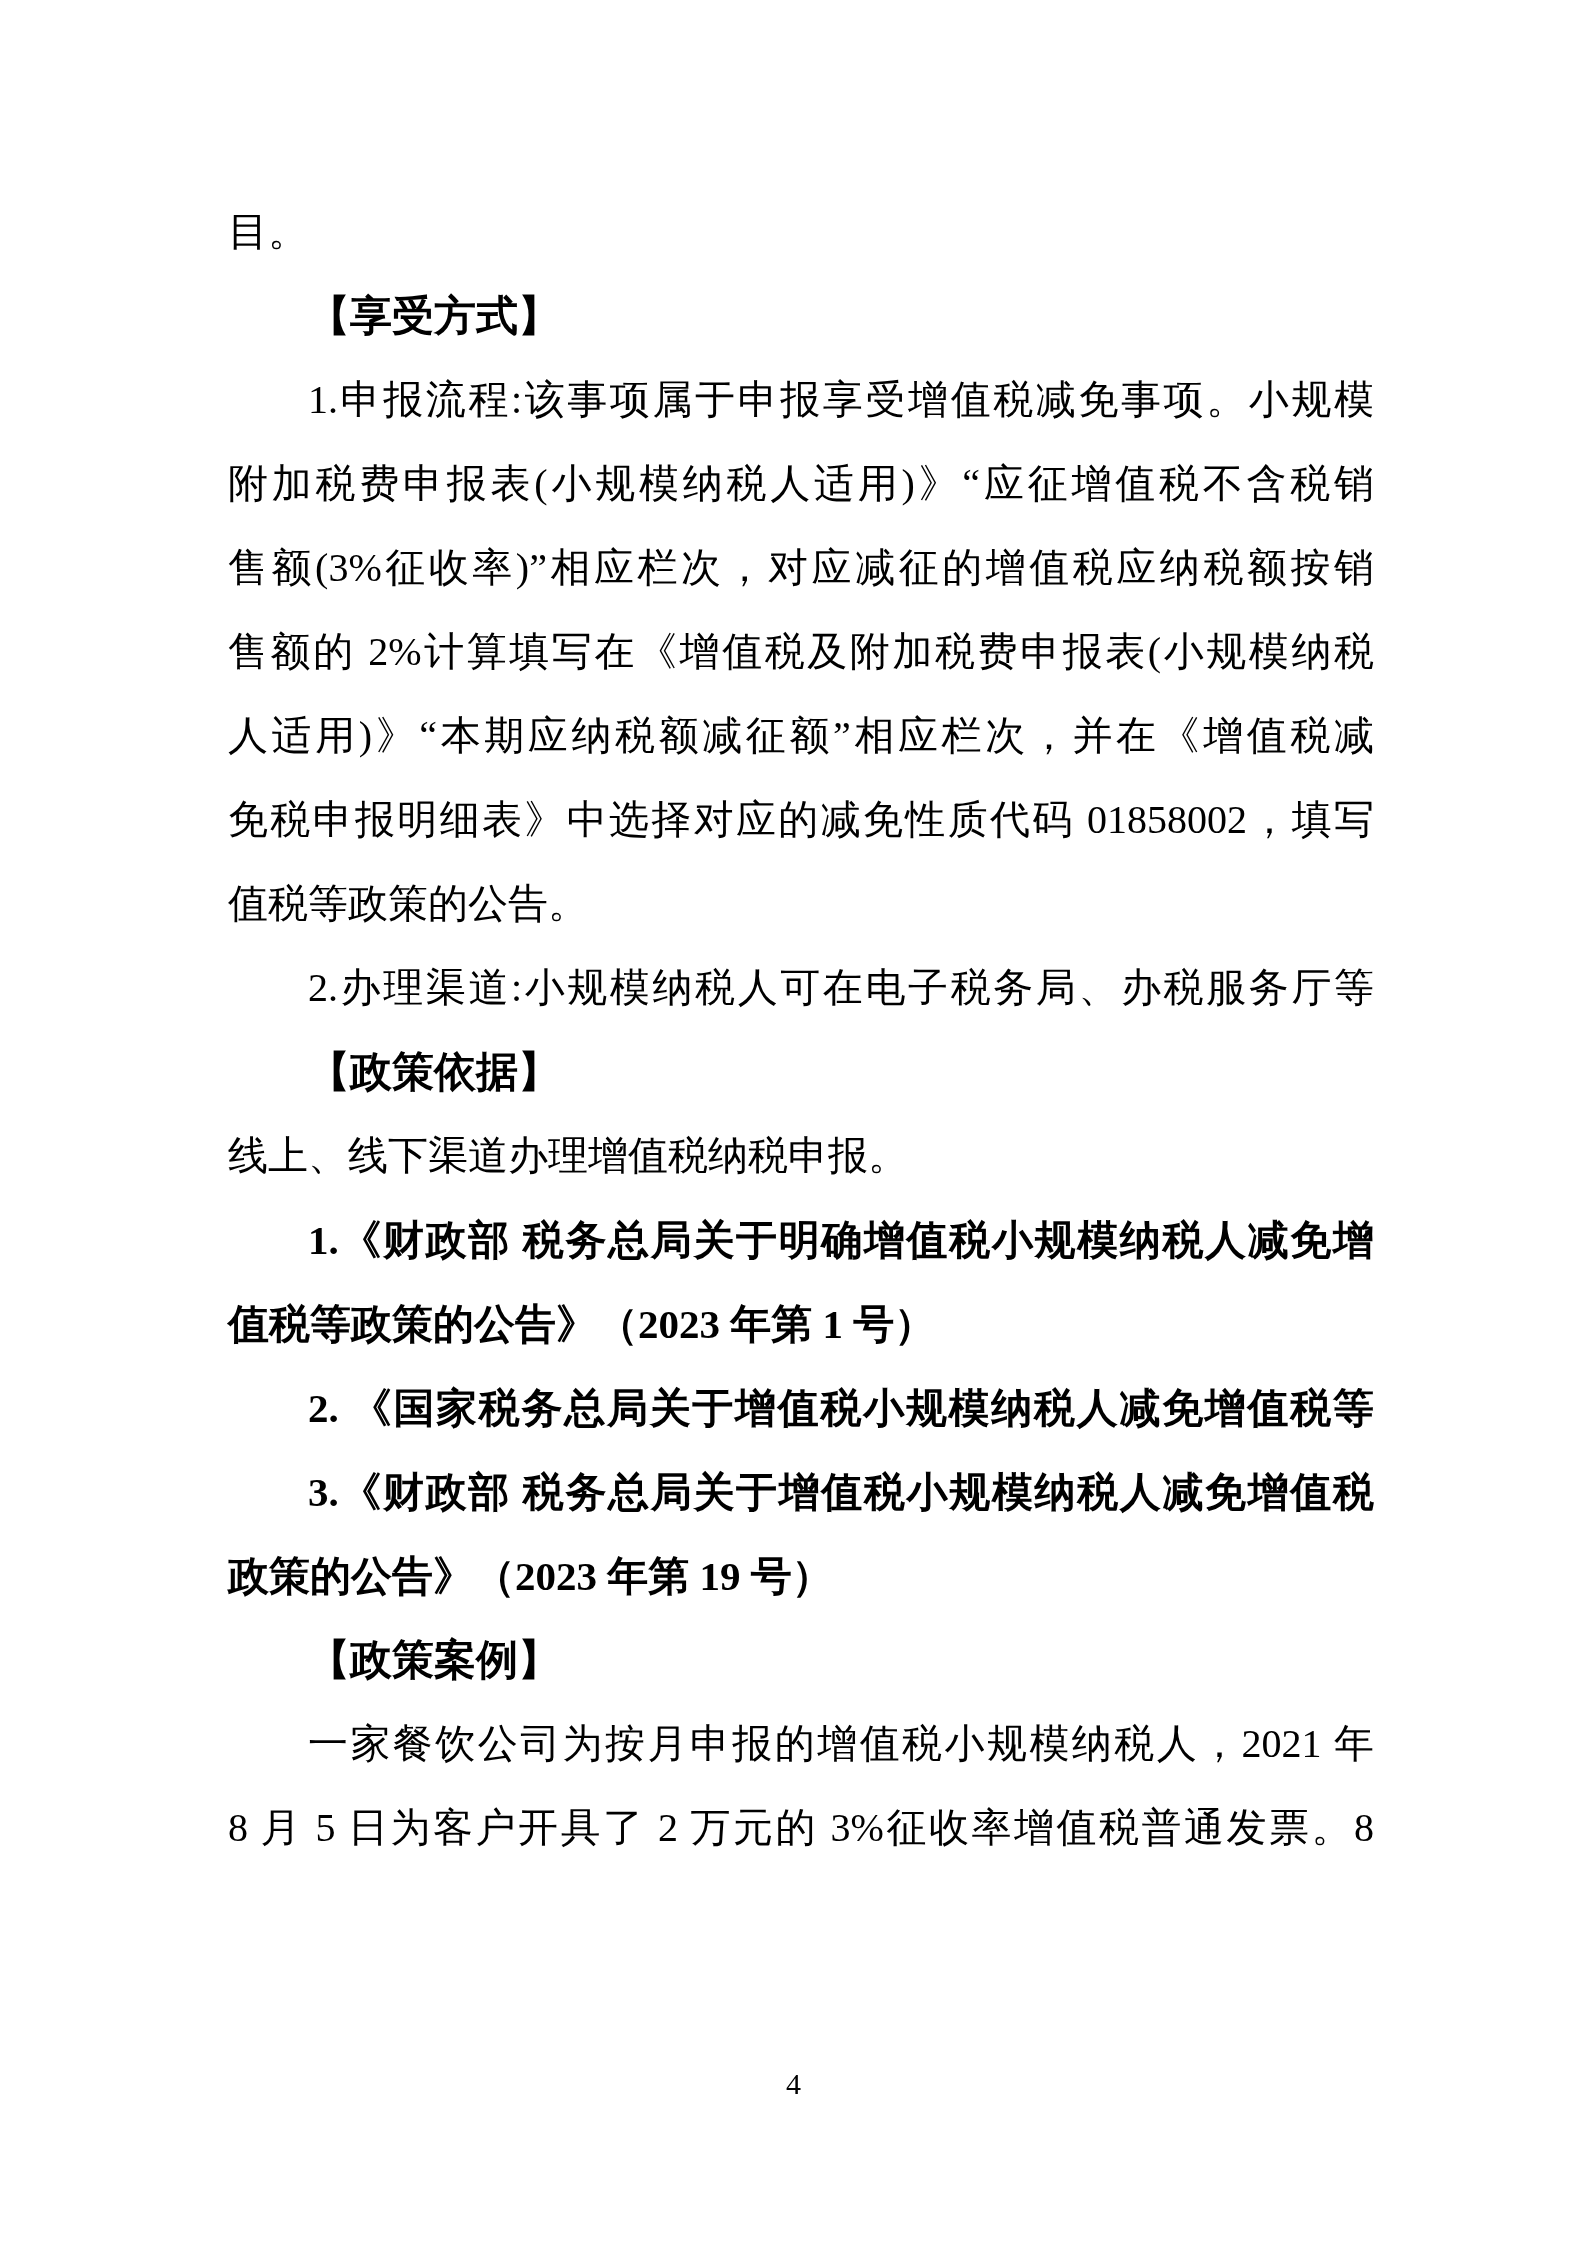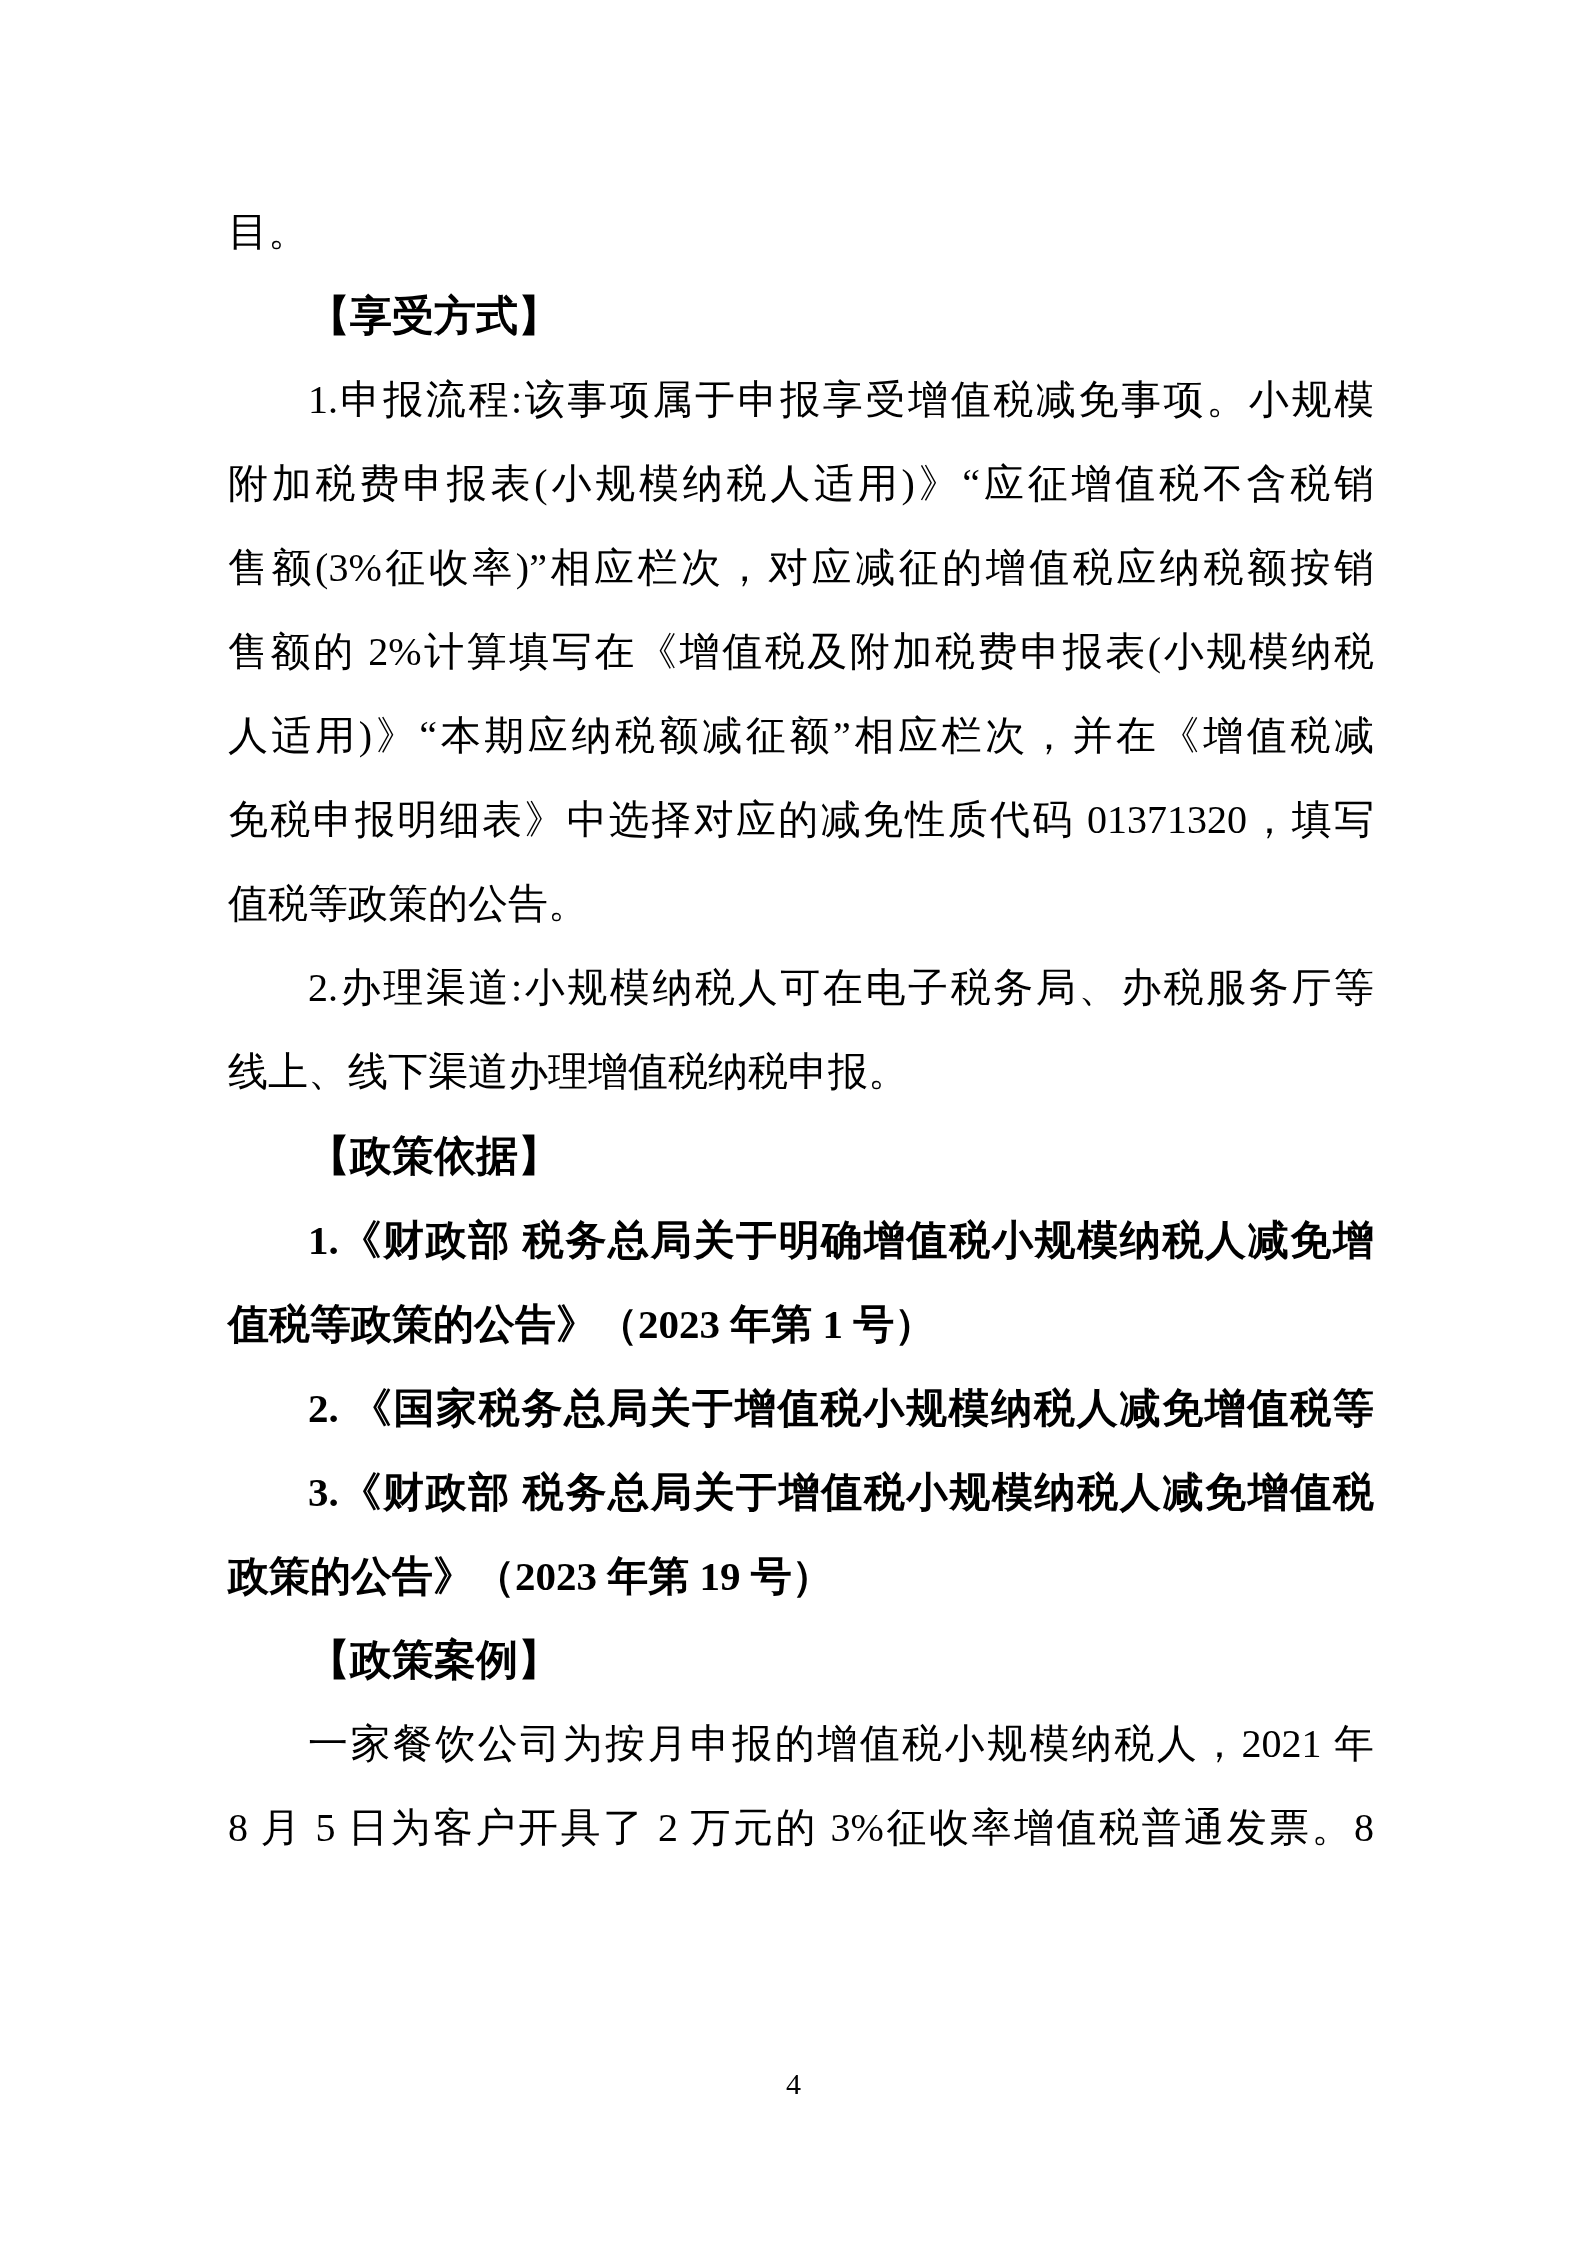--- a/index.html
+++ b/index.html
@@ -69,25 +69,25 @@
 
 <div class="page">
   <div class="doc-body">
       <div class="line body">目。</div>
       <div class="line heading indent">【享受方式】</div>
       <div class="line body indent justify">1.申报流程:该事项属于申报享受增值税减免事项。小规模</div>
       <div class="line body justify">附加税费申报表(小规模纳税人适用)》“应征增值税不含税销</div>
       <div class="line body justify">售额(3%征收率)”相应栏次，对应减征的增值税应纳税额按销</div>
       <div class="line body justify">售额的 2%计算填写在《增值税及附加税费申报表(小规模纳税</div>
       <div class="line body justify">人适用)》“本期应纳税额减征额”相应栏次，并在《增值税减</div>
-      <div class="line body justify">免税申报明细表》中选择对应的减免性质代码 01371320，填写</div>
+      <div class="line body justify">免税申报明细表》中选择对应的减免性质代码 01858002，填写</div>
       <div class="line body">值税等政策的公告。</div>
       <div class="line body indent justify">2.办理渠道:小规模纳税人可在电子税务局、办税服务厅等</div>
+      <div class="line heading indent">【政策依据】</div>
       <div class="line body">线上、线下渠道办理增值税纳税申报。</div>
-      <div class="line heading indent">【政策依据】</div>
       <div class="line ref indent justify">1.《财政部 税务总局关于明确增值税小规模纳税人减免增</div>
       <div class="line ref">值税等政策的公告》（2023 年第 1 号）</div>
       <div class="line ref indent justify">2. 《国家税务总局关于增值税小规模纳税人减免增值税等</div>
       <div class="line ref indent justify">3.《财政部 税务总局关于增值税小规模纳税人减免增值税</div>
       <div class="line ref">政策的公告》（2023 年第 19 号）</div>
       <div class="line heading indent">【政策案例】</div>
       <div class="line body indent justify">一家餐饮公司为按月申报的增值税小规模纳税人，2021 年</div>
       <div class="line body justify">8 月 5 日为客户开具了 2 万元的 3%征收率增值税普通发票。8</div>
     </div>
   <div class="page-number">4</div>

